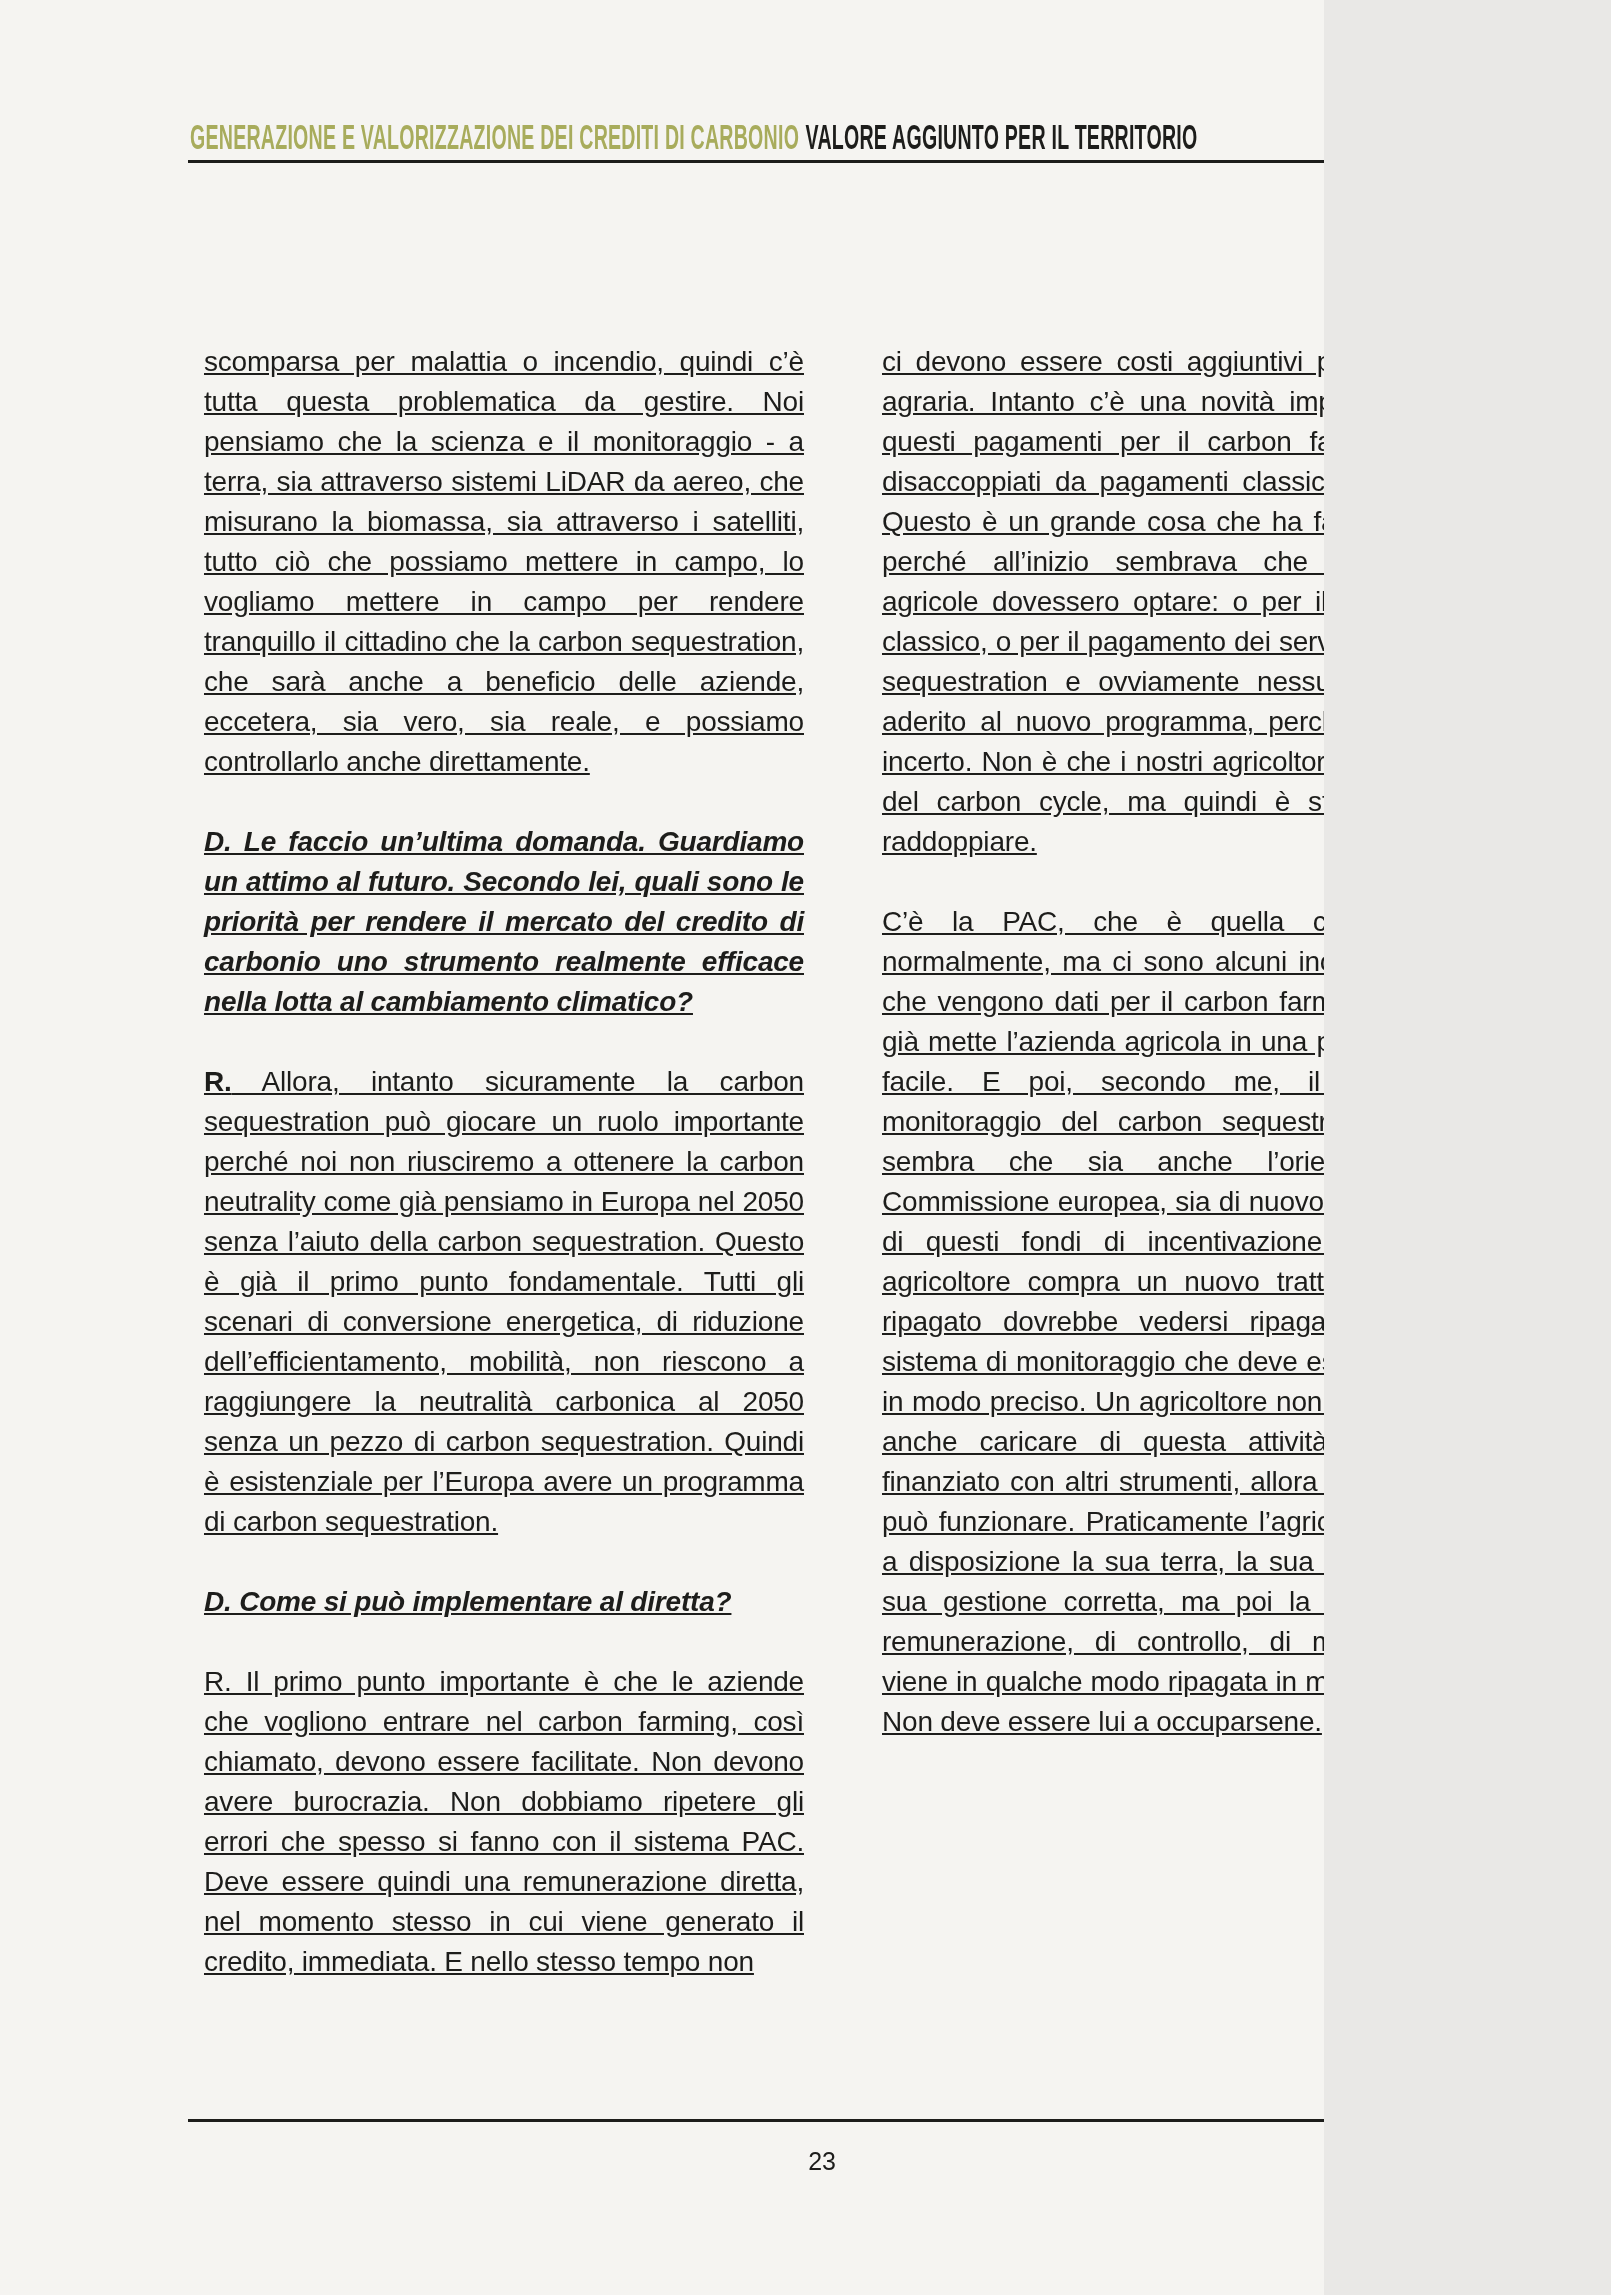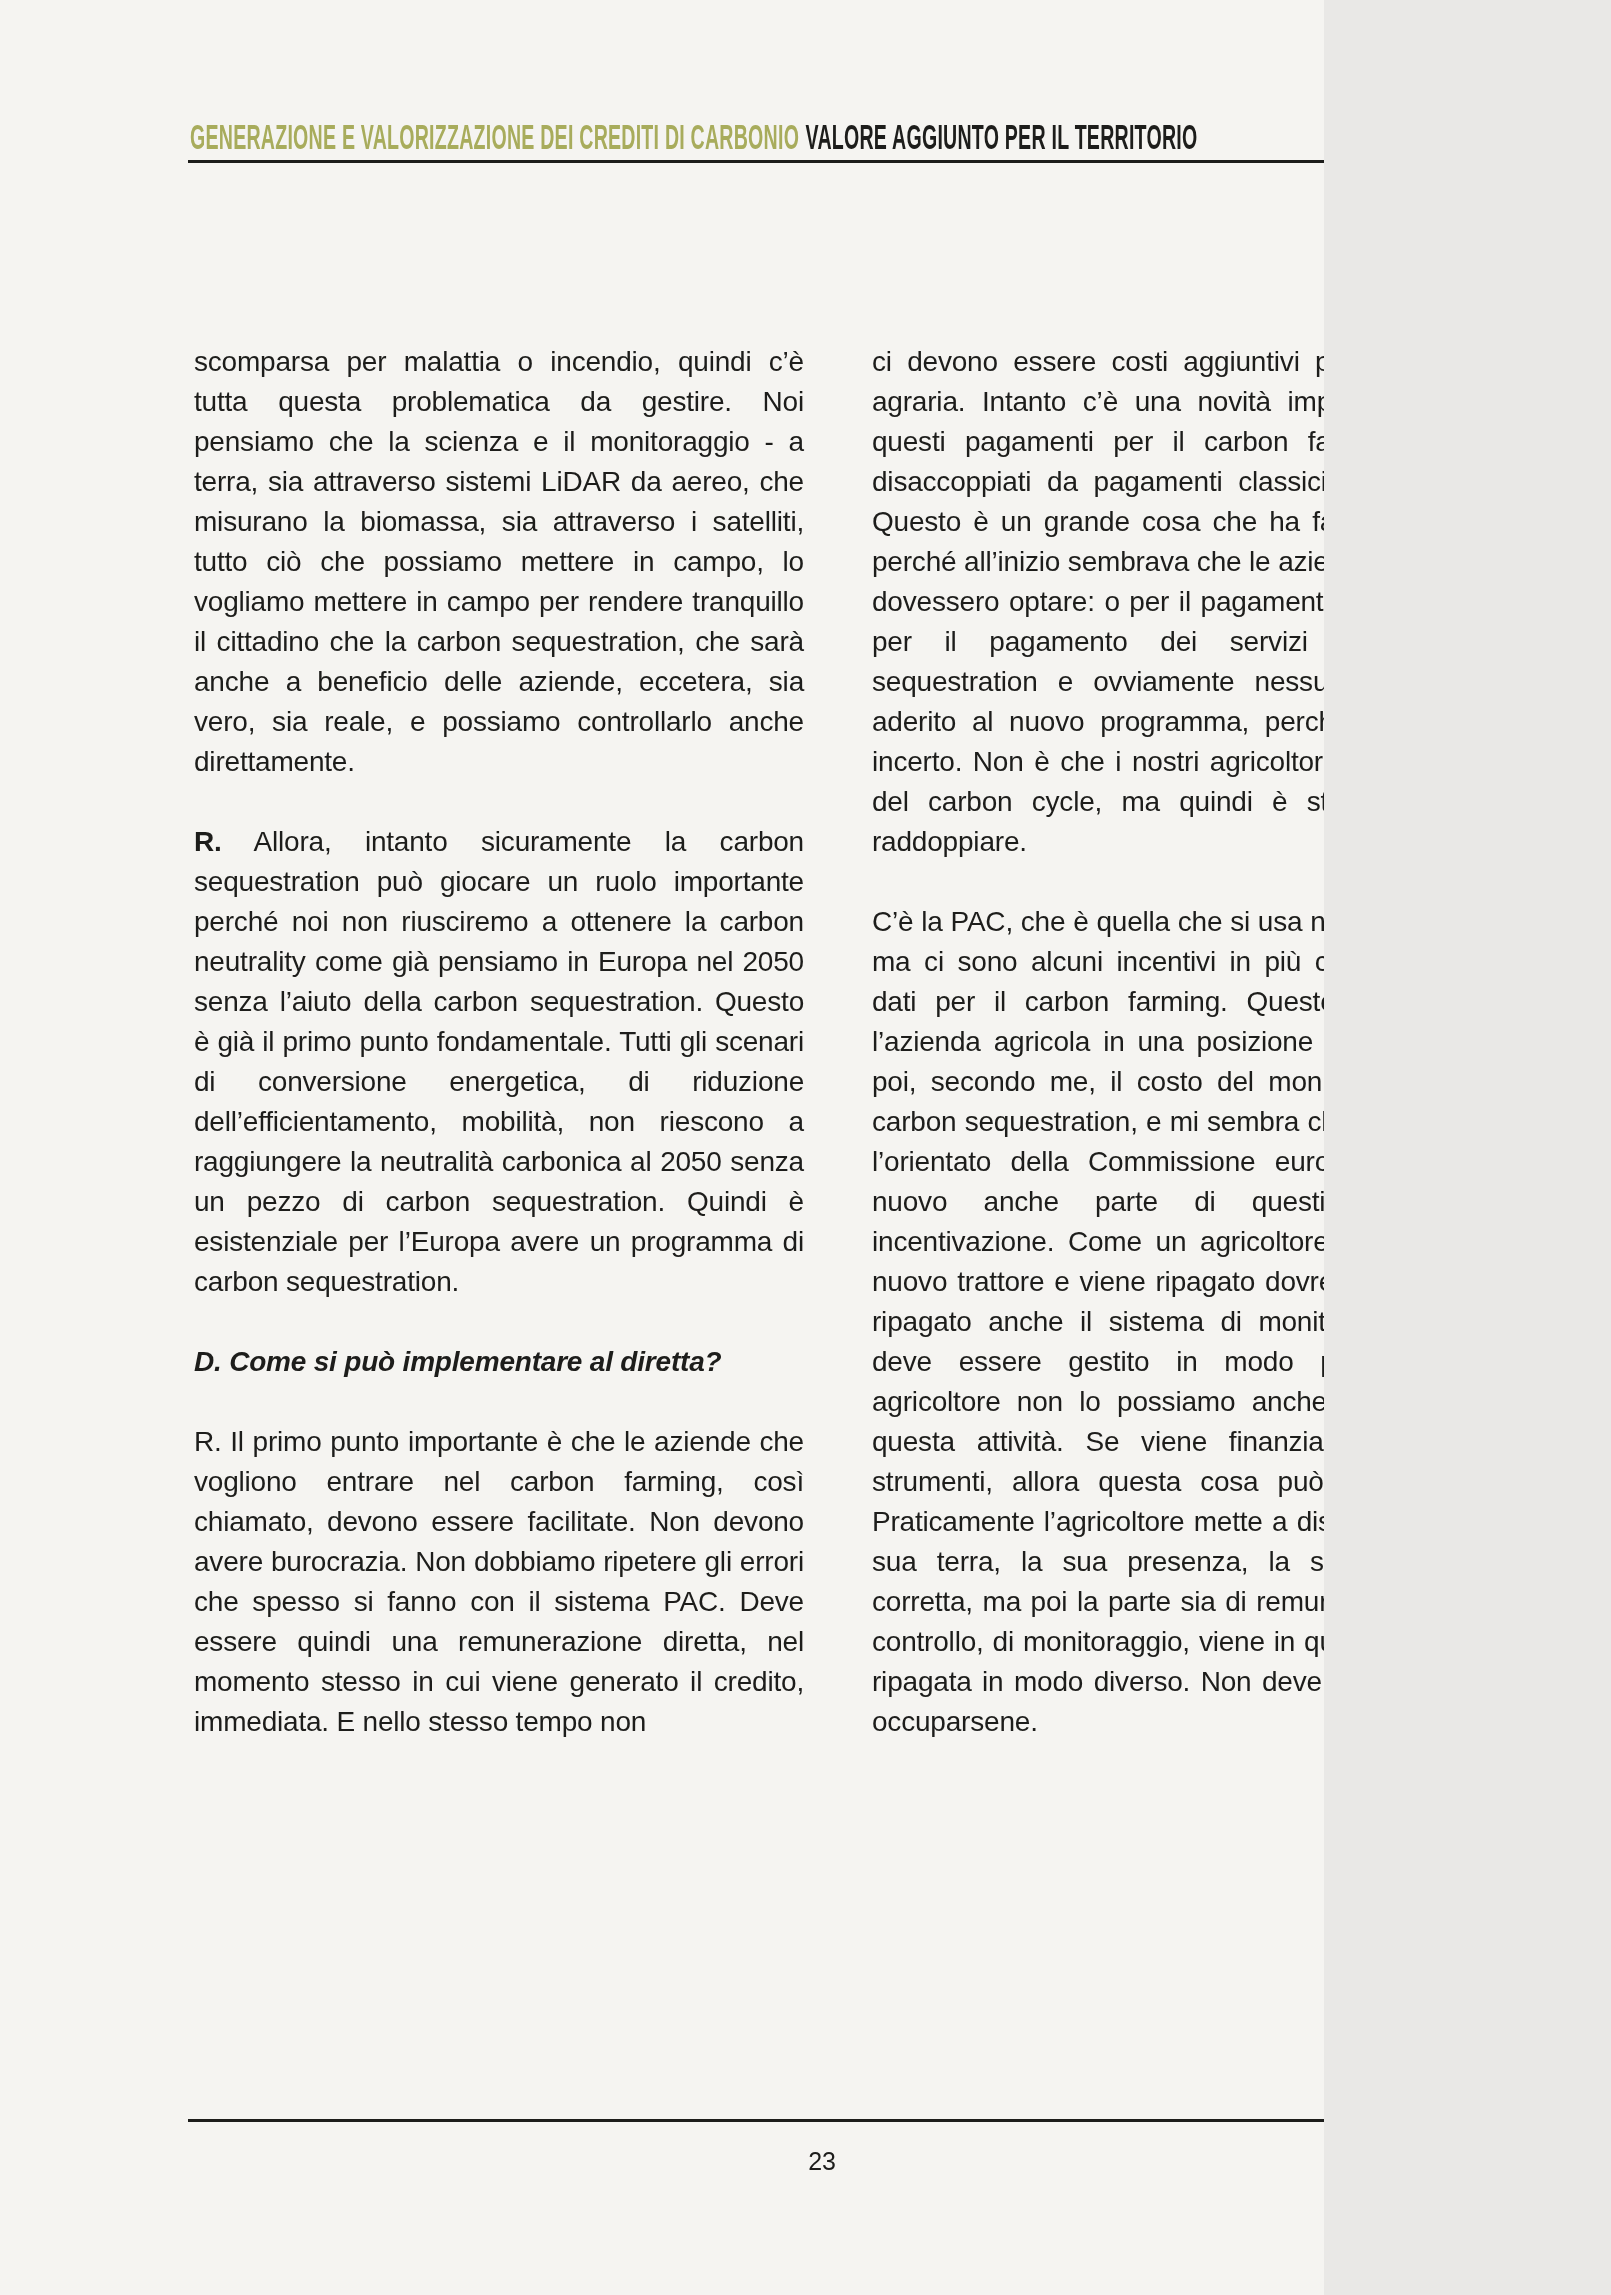--- a/index.html
+++ b/index.html
@@ -44,21 +44,21 @@
   .col {
     position: absolute;
     top: 342px;
     text-align: justify;
     font-size: 28px;
     line-height: 40px;
     letter-spacing: -0.2px;
   }
   .col.left  { left: 192px;  width: 612px; }
   .col.right { left: 870px; width: 609px; }
-  .col p { margin: 0 0 40px 2px; }
+  .col p { margin: 0 0 40px 12px; text-decoration: underline; }
   .col p:last-child { margin-bottom: 0; }
   .question {
     font-weight: 700;
     font-style: italic;
   }
   .lead-bold { font-weight: 700; }
 
   
   .page-number {
     position: absolute;
@@ -85,20 +85,21 @@
 
 <div class="page">
 
   <div class="running-head">
     <span class="rh-kicker">GENERAZIONE E VALORIZZAZIONE DEI CREDITI DI CARBONIO</span><span class="rh-title">VALORE AGGIUNTO PER IL TERRITORIO</span>
   </div>
   <div class="rule top"></div>
 
   <section class="col left">
     <p class="body">scomparsa per malattia o incendio, quindi c’è tutta questa problematica da gestire. Noi pensiamo che la scienza e il monitoraggio - a terra, sia attraverso sistemi LiDAR da aereo, che misurano la biomassa, sia attraverso i satelliti, tutto ciò che possiamo mettere in campo, lo vogliamo mettere in campo per rendere tranquillo il cittadino che la carbon sequestration, che sarà anche a beneficio delle aziende, eccetera, sia vero, sia reale, e possiamo controllarlo anche direttamente.</p>
+    <p class="question">D. Le faccio un’ultima domanda. Guardiamo un attimo al futuro. Secondo lei, quali sono le priorità per rendere il mercato del credito di carbonio uno strumento realmente efficace nella lotta al cambiamento climatico?</p>
     <p class="body"><span class="lead-bold">R.</span><span> Allora, intanto sicuramente la carbon sequestration può giocare un ruolo importante perché noi non riusciremo a ottenere la carbon neutrality come già pensiamo in Europa nel 2050 senza l’aiuto della carbon sequestration. Questo è già il primo punto fondamentale. Tutti gli scenari di conversione energetica, di riduzione dell’efficientamento, mobilità, non riescono a raggiungere la neutralità carbonica al 2050 senza un pezzo di carbon sequestration. Quindi è esistenziale per l’Europa avere un programma di carbon sequestration.</span></p>
     <p class="question">D. Come si può implementare al diretta?</p>
     <p class="body">R. Il primo punto importante è che le aziende che vogliono entrare nel carbon farming, così chiamato, devono essere facilitate. Non devono avere burocrazia. Non dobbiamo ripetere gli errori che spesso si fanno con il sistema PAC. Deve essere quindi una remunerazione diretta, nel momento stesso in cui viene generato il credito, immediata. E nello stesso tempo non</p>
   </section>
 
   <section class="col right">
     <p class="body">ci devono essere costi aggiuntivi per l’azienda agraria. Intanto c’è una novità importante che questi pagamenti per il carbon farming sono disaccoppiati da pagamenti classici della PAC. Questo è un grande cosa che ha fatto l’Europa perché all’inizio sembrava che le aziende agricole dovessero optare: o per il pagamento classico, o per il pagamento dei servizi di carbon sequestration e ovviamente nessuno avrebbe aderito al nuovo programma, perché è nuovo, incerto. Non è che i nostri agricoltori sanno tutto del carbon cycle, ma quindi è stato corretto raddoppiare.</p>
     <p class="body">C’è la PAC, che è quella che si usa normalmente, ma ci sono alcuni incentivi in più che vengono dati per il carbon farming. Questo già mette l’azienda agricola in una posizione più facile. E poi, secondo me, il costo del monitoraggio del carbon sequestration, e mi sembra che sia anche l’orientato della Commissione europea, sia di nuovo anche parte di questi fondi di incentivazione. Come un agricoltore compra un nuovo trattore e viene ripagato dovrebbe vedersi ripagato anche il sistema di monitoraggio che deve essere gestito in modo preciso. Un agricoltore non lo possiamo anche caricare di questa attività. Se viene finanziato con altri strumenti, allora questa cosa può funzionare. Praticamente l’agricoltore mette a disposizione la sua terra, la sua presenza, la sua gestione corretta, ma poi la parte sia di remunerazione, di controllo, di monitoraggio, viene in qualche modo ripagata in modo diverso. Non deve essere lui a occuparsene.</p>
   </section>
 

